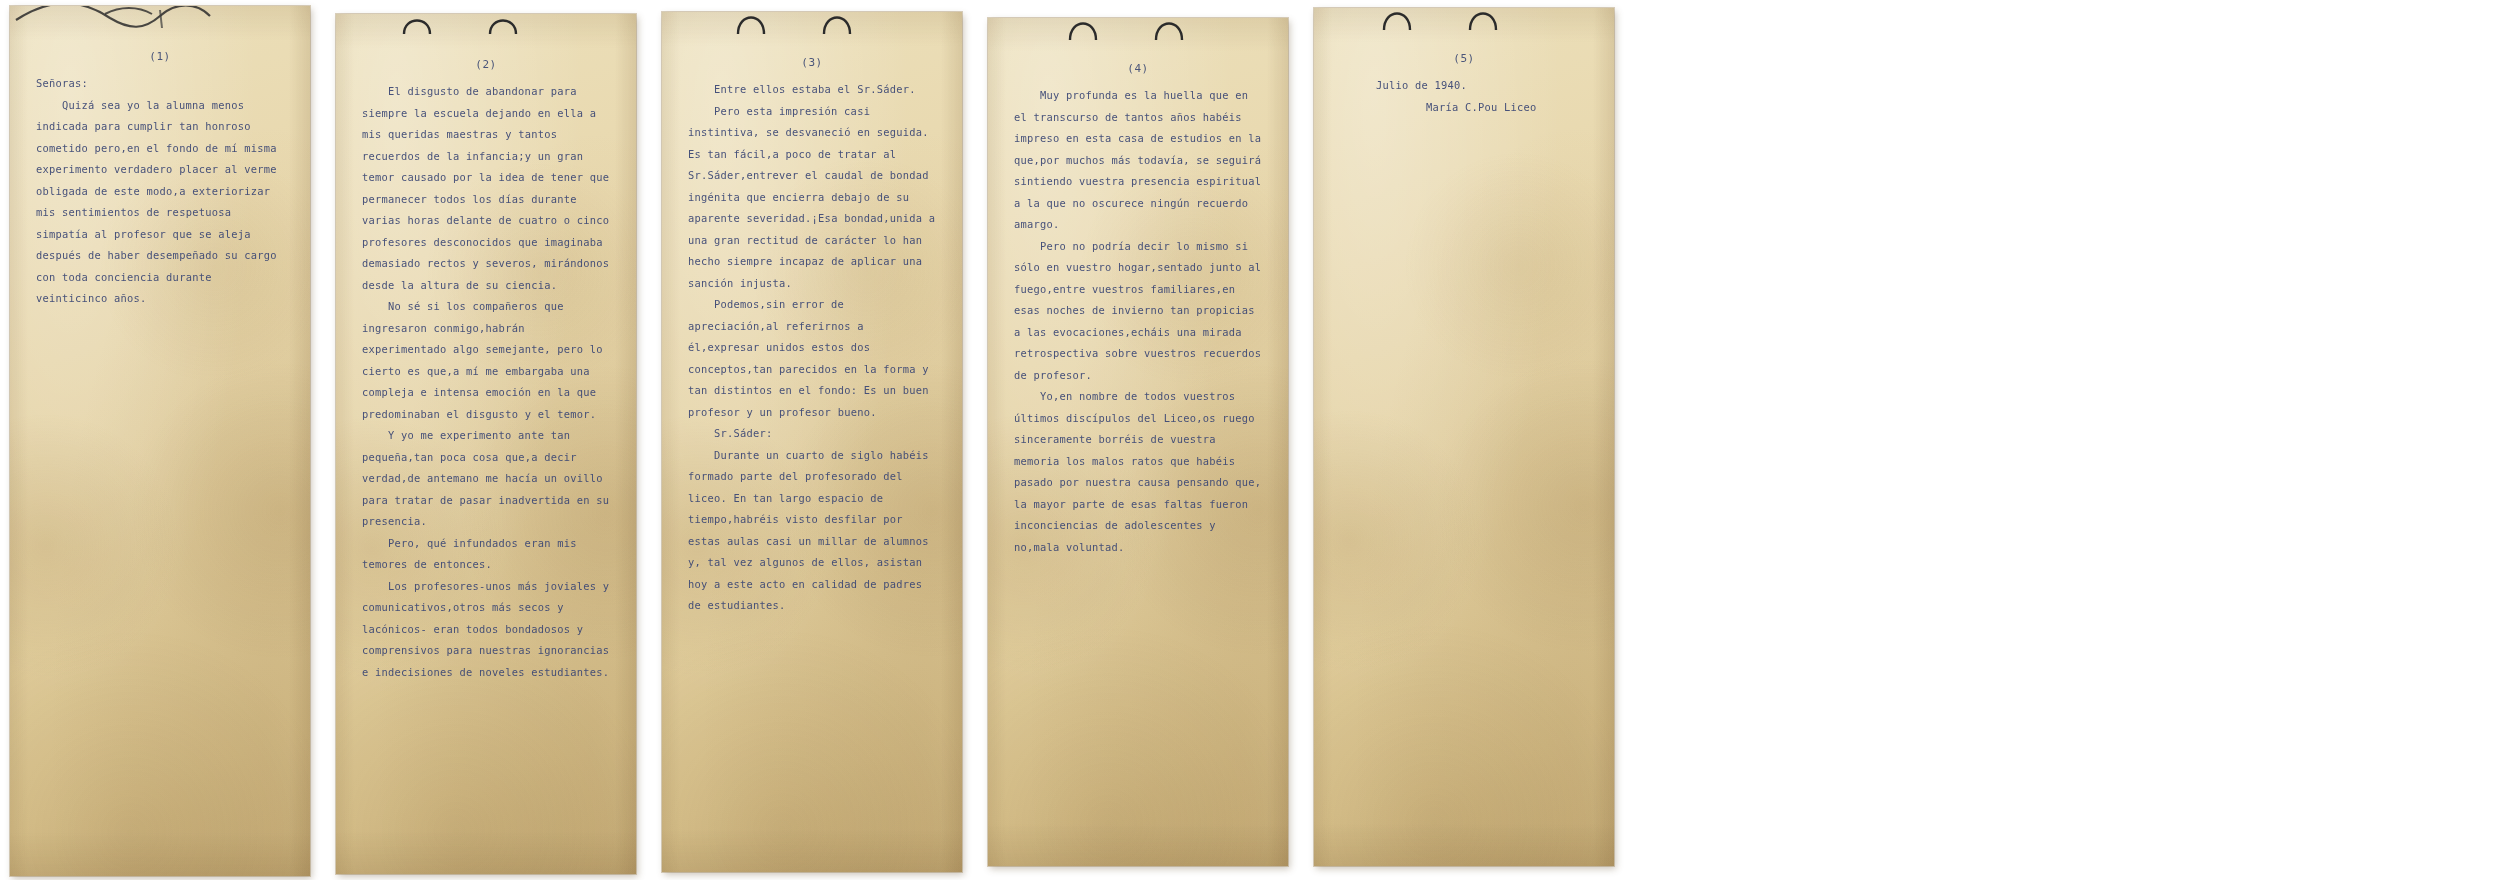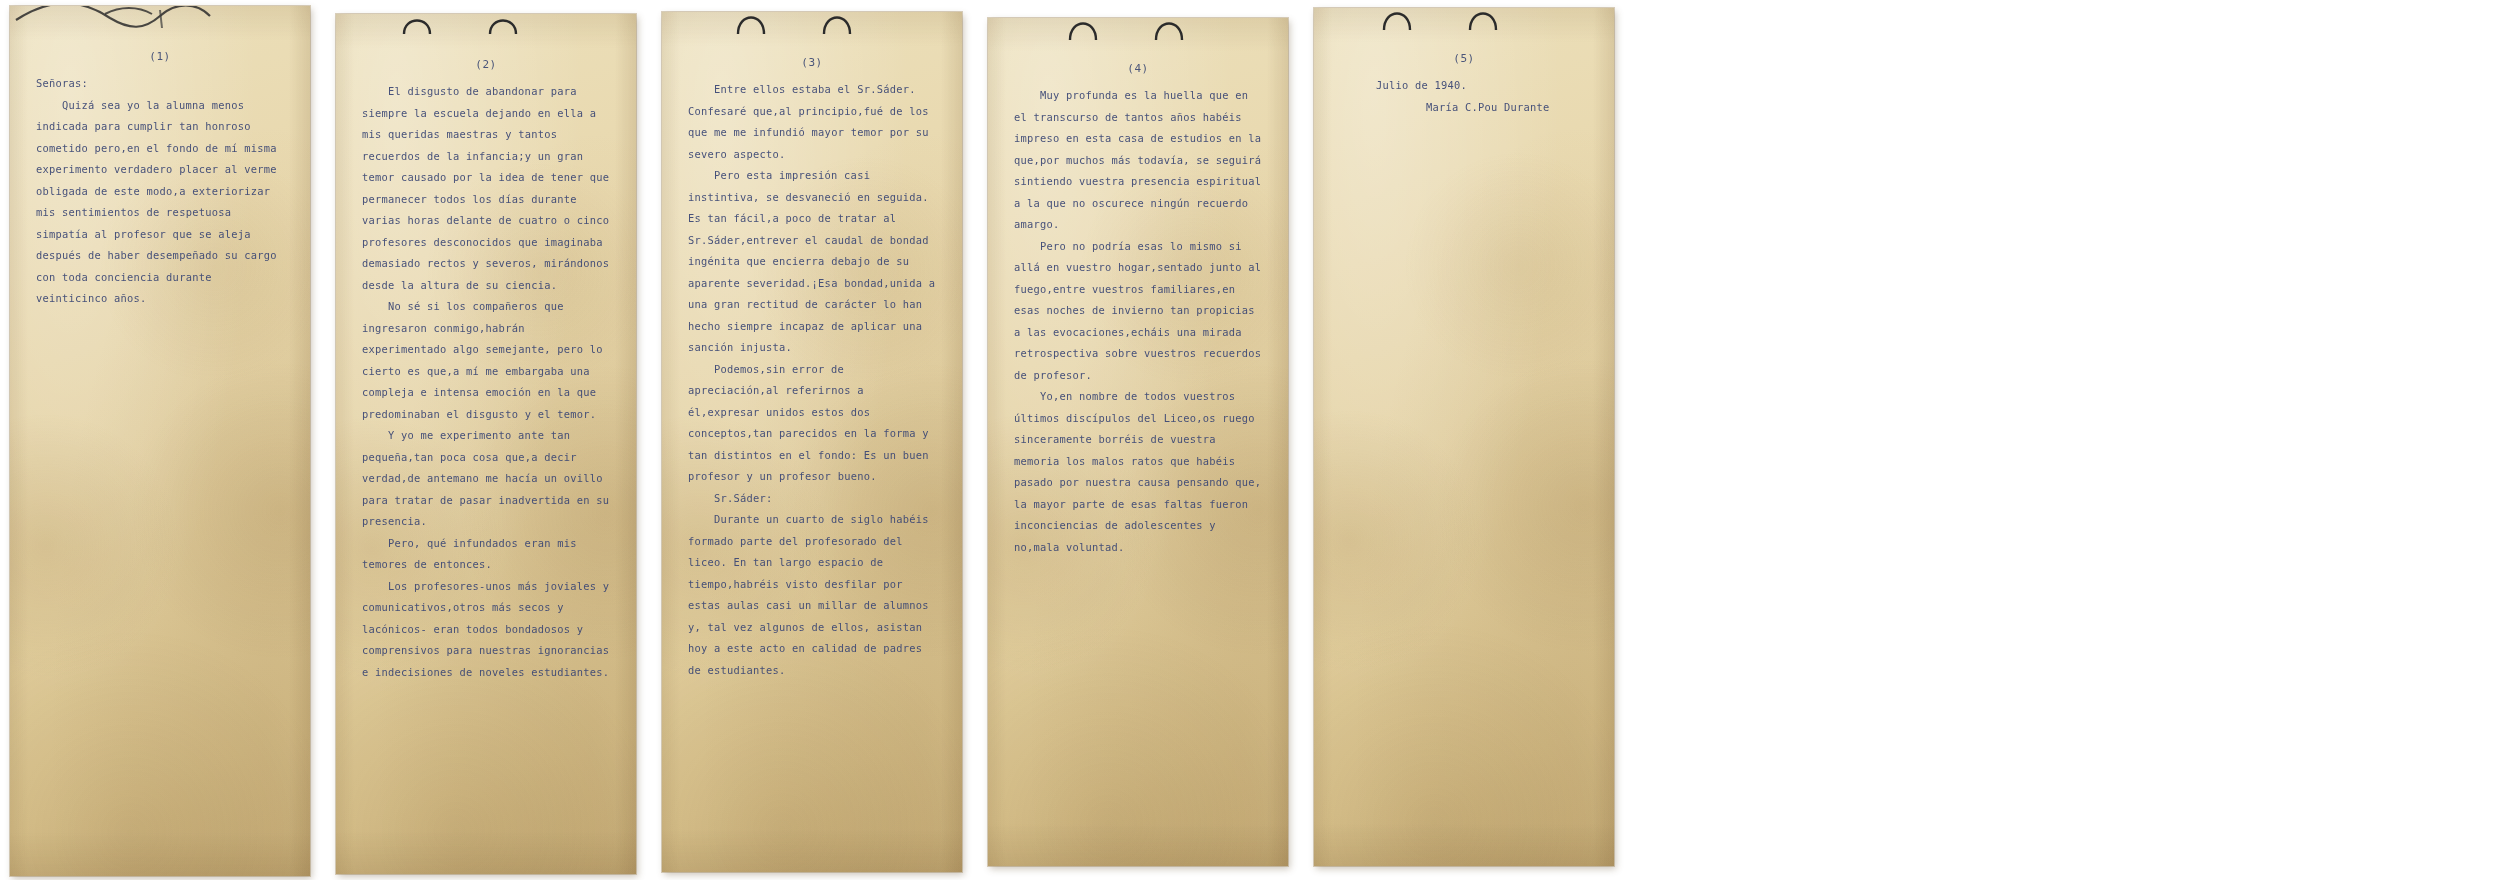--- a/index.html
+++ b/index.html
@@ -174,21 +174,20 @@
         <path d="M4,26 C4,4 30,4 30,26" fill="none" stroke="#2b2b2b" stroke-width="2.4"></path>
       </svg>
       <svg class="staple" style="left:158px;" viewBox="0 0 34 30">
         <path d="M4,26 C4,4 30,4 30,26" fill="none" stroke="#2b2b2b" stroke-width="2.4"></path>
       </svg>
     </div>
     <div class="sheet-inner">
       <div class="page-number">(3)</div>
       <div class="body-text">
         <p class="indent">Entre ellos estaba el Sr.Sáder.</p>
-        <p>Confesaré que,al principio,fué de los que me me infundió mayor temor por su severo aspecto.</p>
         <p class="indent">Pero esta impresión casi instintiva, se desvaneció en seguida. Es tan fácil,a poco de tratar al Sr.Sáder,entrever el caudal de bondad ingénita que encierra debajo de su aparente severidad.¡Esa bondad,unida a una gran rectitud de carácter lo han hecho siempre incapaz de aplicar una sanción injusta.</p>
         <p class="indent">Podemos,sin error de apreciación,al referirnos a él,expresar unidos estos dos conceptos,tan parecidos en la forma y tan distintos en el fondo: Es un buen profesor y un profesor bueno.</p>
         <p class="indent">Sr.Sáder:</p>
         <p class="indent">Durante un cuarto de siglo habéis formado parte del profesorado del liceo. En tan largo espacio de tiempo,habréis visto desfilar por estas aulas casi un millar de alumnos y, tal vez algunos de ellos, asistan hoy a este acto en calidad de padres de estudiantes.</p>
       </div>
     </div>
   </div>
 
   <div class="sheet" style="width:300px;height:848px;margin-left:26px;margin-top:18px;">
     <div class="binding">
@@ -196,37 +195,37 @@
         <path d="M4,26 C4,4 30,4 30,26" fill="none" stroke="#2b2b2b" stroke-width="2.4"></path>
       </svg>
       <svg class="staple" style="left:164px;" viewBox="0 0 34 30">
         <path d="M4,26 C4,4 30,4 30,26" fill="none" stroke="#2b2b2b" stroke-width="2.4"></path>
       </svg>
     </div>
     <div class="sheet-inner">
       <div class="page-number">(4)</div>
       <div class="body-text">
         <p class="indent">Muy profunda es la huella que en el transcurso de tantos años habéis impreso en esta casa de estudios en la que,por muchos más todavía, se seguirá sintiendo vuestra presencia espiritual a la que no oscurece ningún recuerdo amargo.</p>
-        <p class="indent">Pero no podría esas lo mismo si allá en vuestro hogar,sentado junto al fuego,entre vuestros familiares,en esas noches de invierno tan propicias a las evocaciones,echáis una mirada retrospectiva sobre vuestros recuerdos de profesor.</p>
+        <p class="indent">Pero no podría decir lo mismo si sólo en vuestro hogar,sentado junto al fuego,entre vuestros familiares,en esas noches de invierno tan propicias a las evocaciones,echáis una mirada retrospectiva sobre vuestros recuerdos de profesor.</p>
         <p class="indent">Yo,en nombre de todos vuestros últimos discípulos del Liceo,os ruego sinceramente borréis de vuestra memoria los malos ratos que habéis pasado por nuestra causa pensando que, la mayor parte de esas faltas fueron inconciencias de adolescentes y no,mala voluntad.</p>
       </div>
     </div>
   </div>
 
   <div class="sheet" style="width:300px;height:858px;margin-left:26px;margin-top:8px;">
     <div class="binding">
       <svg class="staple" style="left:66px;" viewBox="0 0 34 30">
         <path d="M4,26 C4,4 30,4 30,26" fill="none" stroke="#2b2b2b" stroke-width="2.4"></path>
       </svg>
       <svg class="staple" style="left:152px;" viewBox="0 0 34 30">
         <path d="M4,26 C4,4 30,4 30,26" fill="none" stroke="#2b2b2b" stroke-width="2.4"></path>
       </svg>
     </div>
     <div class="sheet-inner">
       <div class="page-number">(5)</div>
       <div class="body-text">
         <p class="sig">Julio de 1940.</p>
-        <p class="sig2">María C.Pou Durante</p>
+        <p class="sig2">María C.Pou Liceo</p>
       </div>
     </div>
   </div>
 
 </div>
 
 </body></html>

